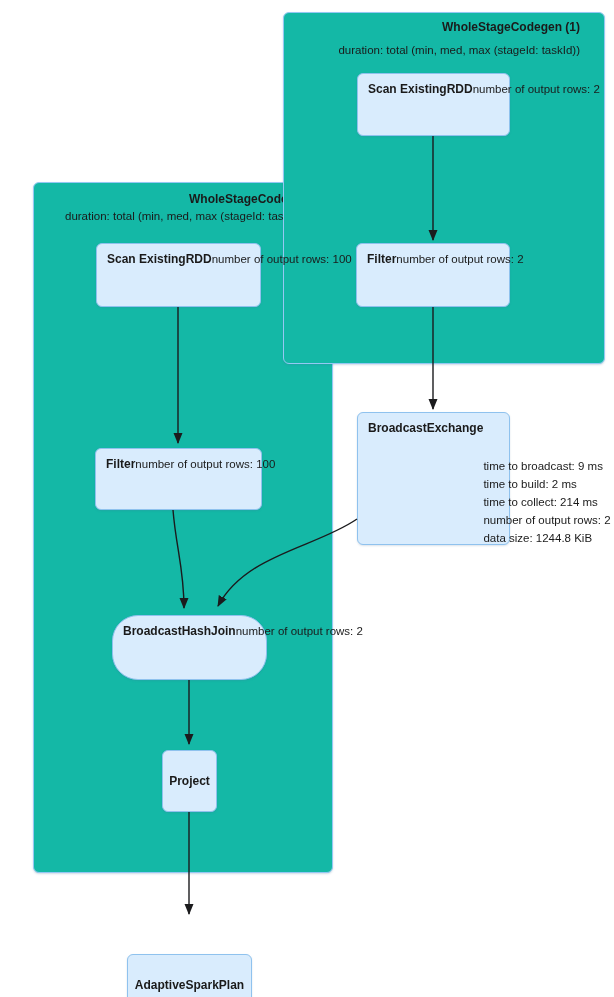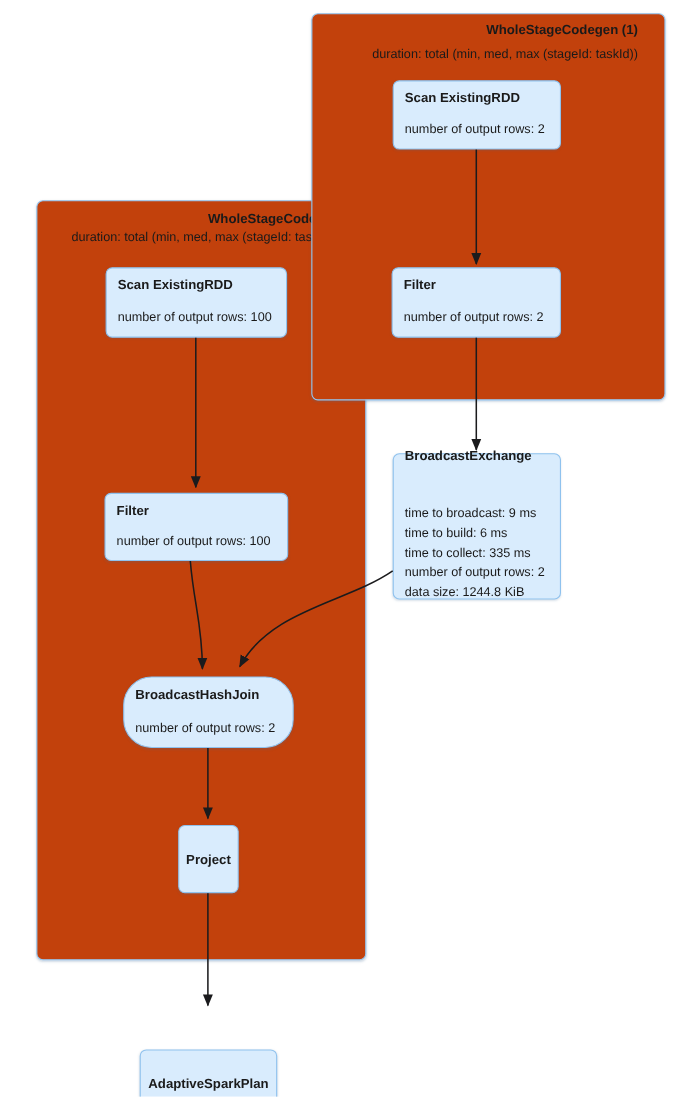--- a/index.html
+++ b/index.html
@@ -7,21 +7,21 @@
     position:relative;
     width:614px;height:997px;
     background:#ffffff;
     font-family:"Liberation Sans", sans-serif;
     color:#1a1a1a;
     overflow:hidden;
   }
   
   .cluster{
     position:absolute;
-    background:#c2410c;
+    background:#14b8a6;
     border:1px solid #94c8f3;
     border-radius:6px;
     box-sizing:border-box;
     box-shadow:0 1px 2px rgba(70,110,150,.25);
   }
   .cluster-left{left:33px;top:182px;width:300px;height:691px;z-index:1;}
   .cluster-right{left:283px;top:12px;width:322px;height:352px;z-index:2;}
   .rc-header{position:absolute;top:6px;right:24px;text-align:right;}
   .c-title{font-size:12px;font-weight:bold;line-height:16px;white-space:nowrap;}
   .c-dur{margin-top:8px;font-size:11.5px;line-height:14px;white-space:nowrap;}
@@ -30,27 +30,27 @@
   .lc-dur1{position:absolute;left:31px;top:26px;font-size:11.5px;line-height:14px;white-space:nowrap;}
   .lc-dur2{position:absolute;left:6px;top:40px;font-size:11.5px;line-height:14px;white-space:nowrap;}
   
   .node{
     position:absolute;
     background:#d9ecfd;
     border:1px solid #8fc2ee;
     border-radius:6px;
     box-sizing:border-box;
     padding:8px 10px 10px 10px;
-    display:flex;flex-direction:column;justify-content:space-between;
+    display:flex;flex-direction:row;justify-content:space-between;
     z-index:3;
     box-shadow:0 1px 2px rgba(70,110,150,.2);
   }
   .node .title{font-size:12px;font-weight:bold;line-height:15px;white-space:nowrap;}
   .node .metric{font-size:11.5px;line-height:14px;white-space:nowrap;}
-  .node.multi{justify-content:center;}
+  .node.multi{justify-content:space-between;}
   .node.multi .metrics{margin-top:36px;}
   .node.multi .metrics div{font-size:11.5px;line-height:18px;white-space:nowrap;}
   .node.center{justify-content:center;align-items:center;text-align:left;padding:20px 4px;}
   .n-scan1{left:357px;top:73px;width:153px;height:63px;}
   .n-filter1{left:356px;top:243px;width:154px;height:64px;}
   .n-bx{left:357px;top:412px;width:153px;height:133px;}
   .n-scan2{left:96px;top:243px;width:165px;height:64px;}
   .n-filter2{left:95px;top:448px;width:167px;height:62px;}
   .n-bhj{left:112px;top:615px;width:155px;height:65px;border-radius:26px;}
   .n-project{left:162px;top:750px;width:55px;height:62px;}
@@ -85,22 +85,22 @@
 
   <div class="node n-filter1">
     <div class="title">Filter</div>
     <div class="metric">number of output rows: 2</div>
   </div>
 
   <div class="node n-bx multi">
     <div class="title">BroadcastExchange</div>
     <div class="metrics">
       <div>time to broadcast: 9 ms</div>
-      <div>time to build: 6 ms</div>
-      <div>time to collect: 335 ms</div>
+      <div>time to build: 2 ms</div>
+      <div>time to collect: 214 ms</div>
       <div>number of output rows: 2</div>
       <div>data size: 1244.8 KiB</div>
     </div>
   </div>
 
   <div class="node n-scan2">
     <div class="title">Scan ExistingRDD</div>
     <div class="metric">number of output rows: 100</div>
   </div>
 

